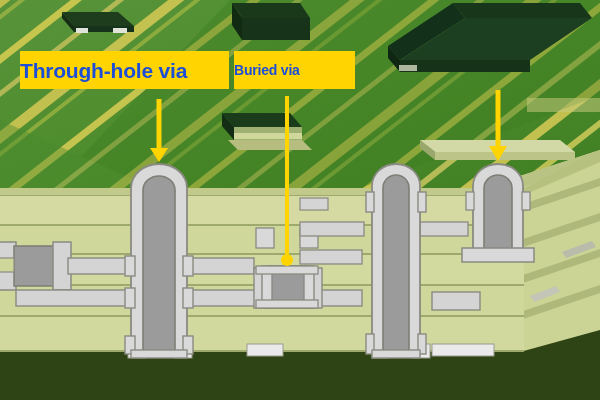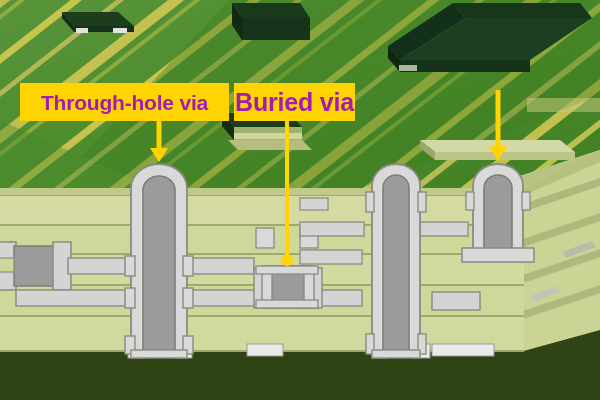--- a/index.html
+++ b/index.html
@@ -19,39 +19,38 @@
   #artwork {
     position: absolute;
     left: 0; top: 0;
     width: 600px;
     height: 400px;
     display: block;
   }
   .callout {
     position: absolute;
     background: #FFD400;
-    color: #a21caf;
+    color: #1d4ed8;
     font-family: "Liberation Sans", sans-serif;
     font-weight: bold;
     display: flex;
     align-items: center;
-    justify-content: center;
+    justify-content: flex-start;
     letter-spacing: -0.2px;
     line-height: 1;
     white-space: nowrap;
     box-sizing: border-box;
-    margin-top: 32px;
   }
   #callout-through-hole {
     left: 20px; top: 51px; width: 209px; height: 38px;
     font-size: 21px;
   }
   #callout-buried {
     left: 234px; top: 51px; width: 121px; height: 38px;
-    font-size: 25px;
+    font-size: 14px;
   }
   #callout-blind {
     left: 434px; top: 50px; width: 112px; height: 39px;
     font-size: 21px;
   }
   .arrow-layer {
     position: absolute;
     left: 0; top: 0;
     width: 600px; height: 400px;
     pointer-events: none;

